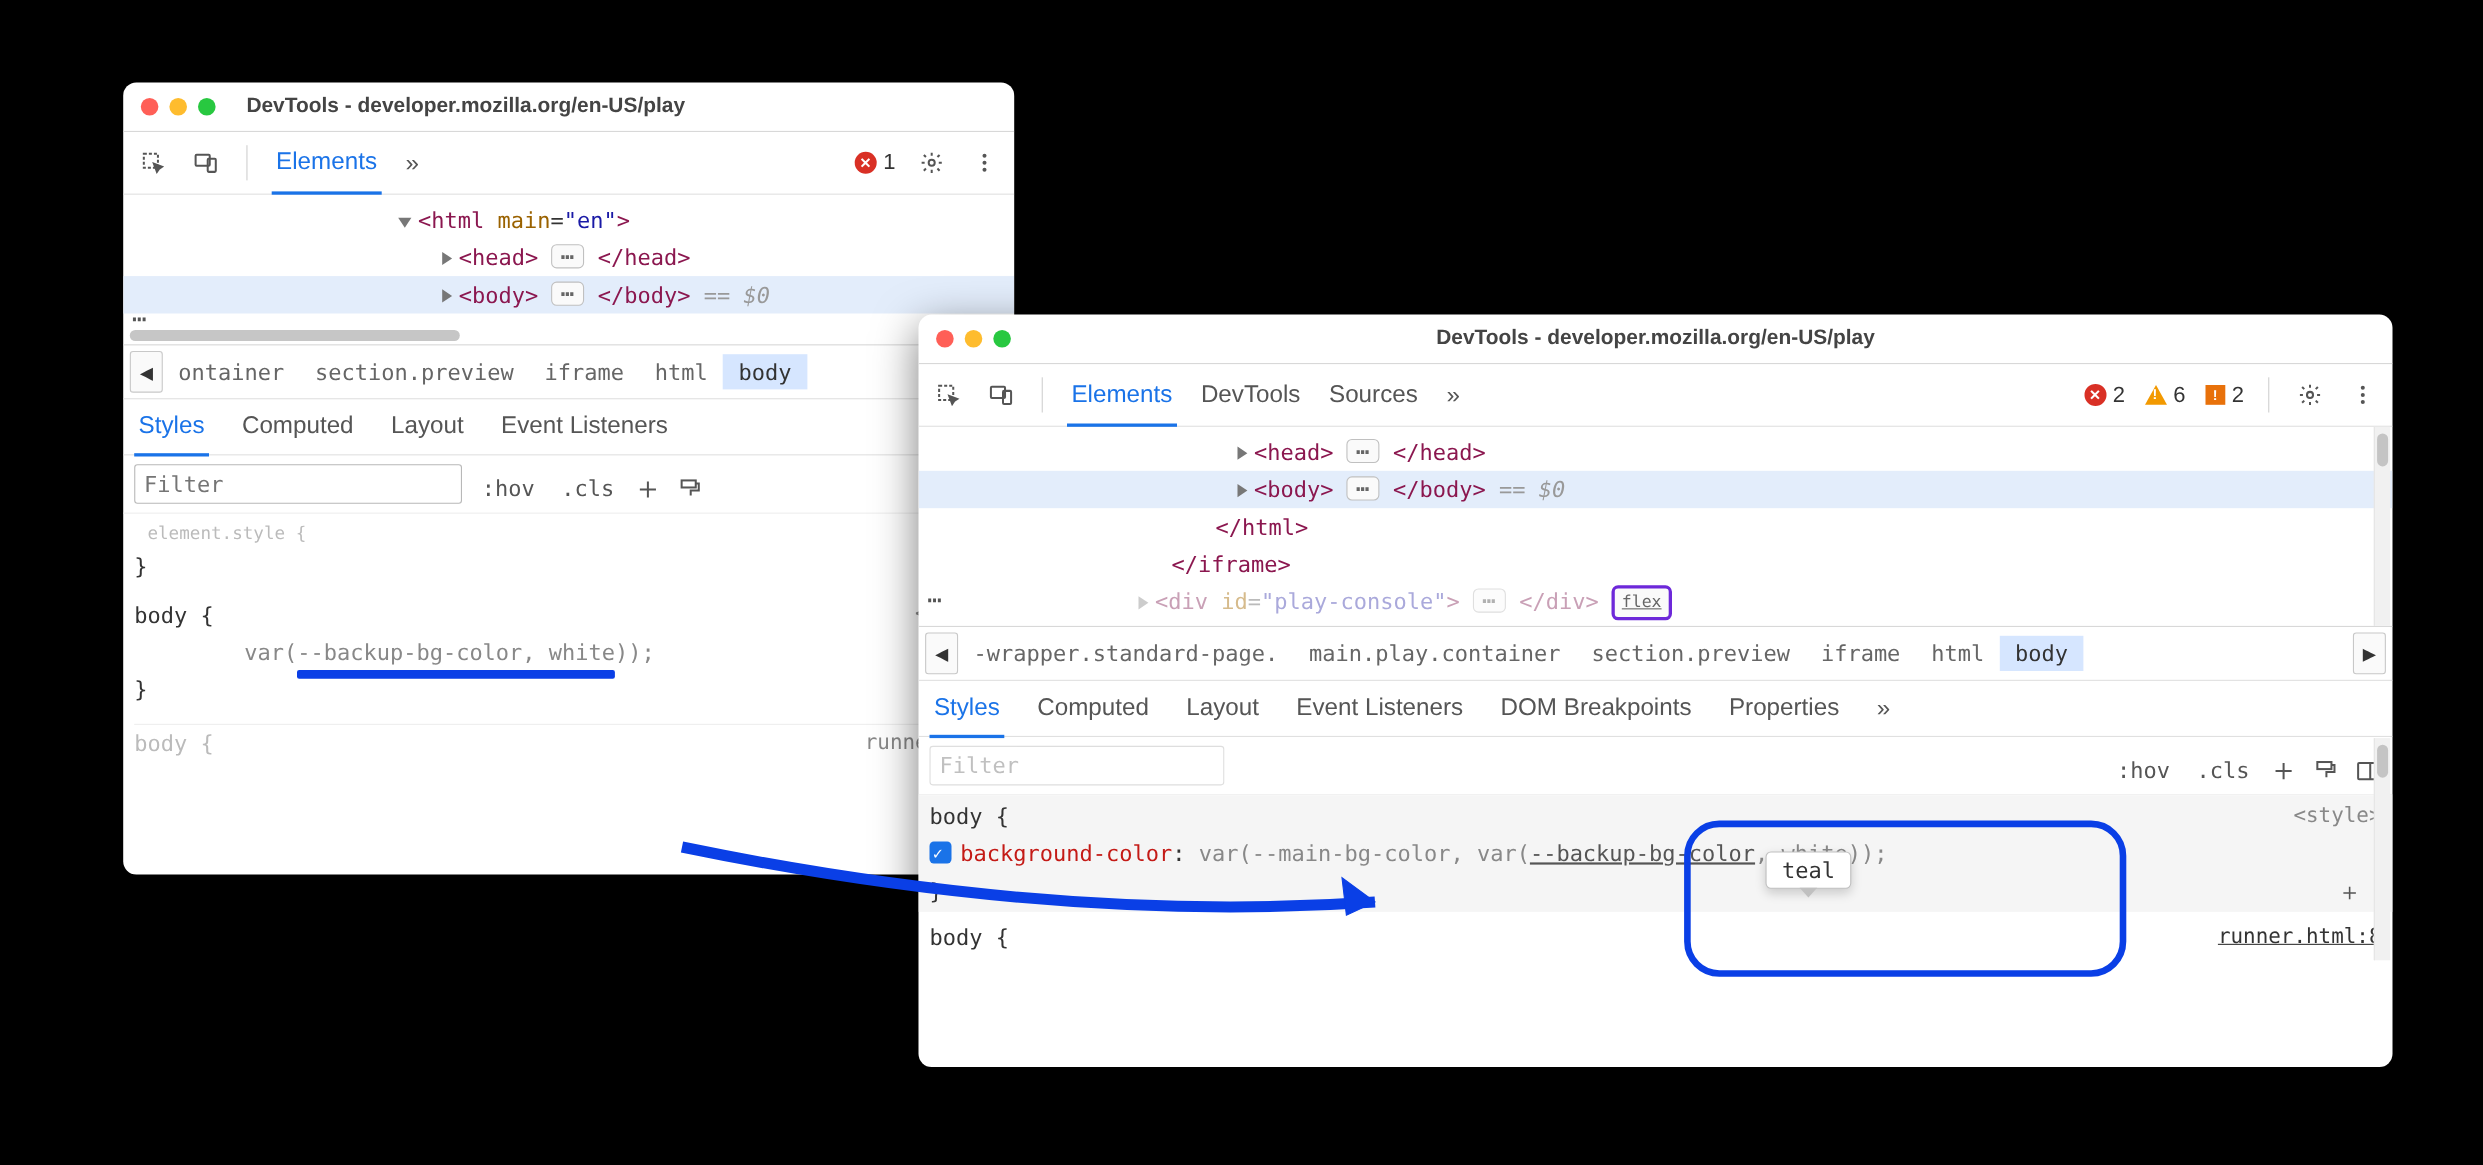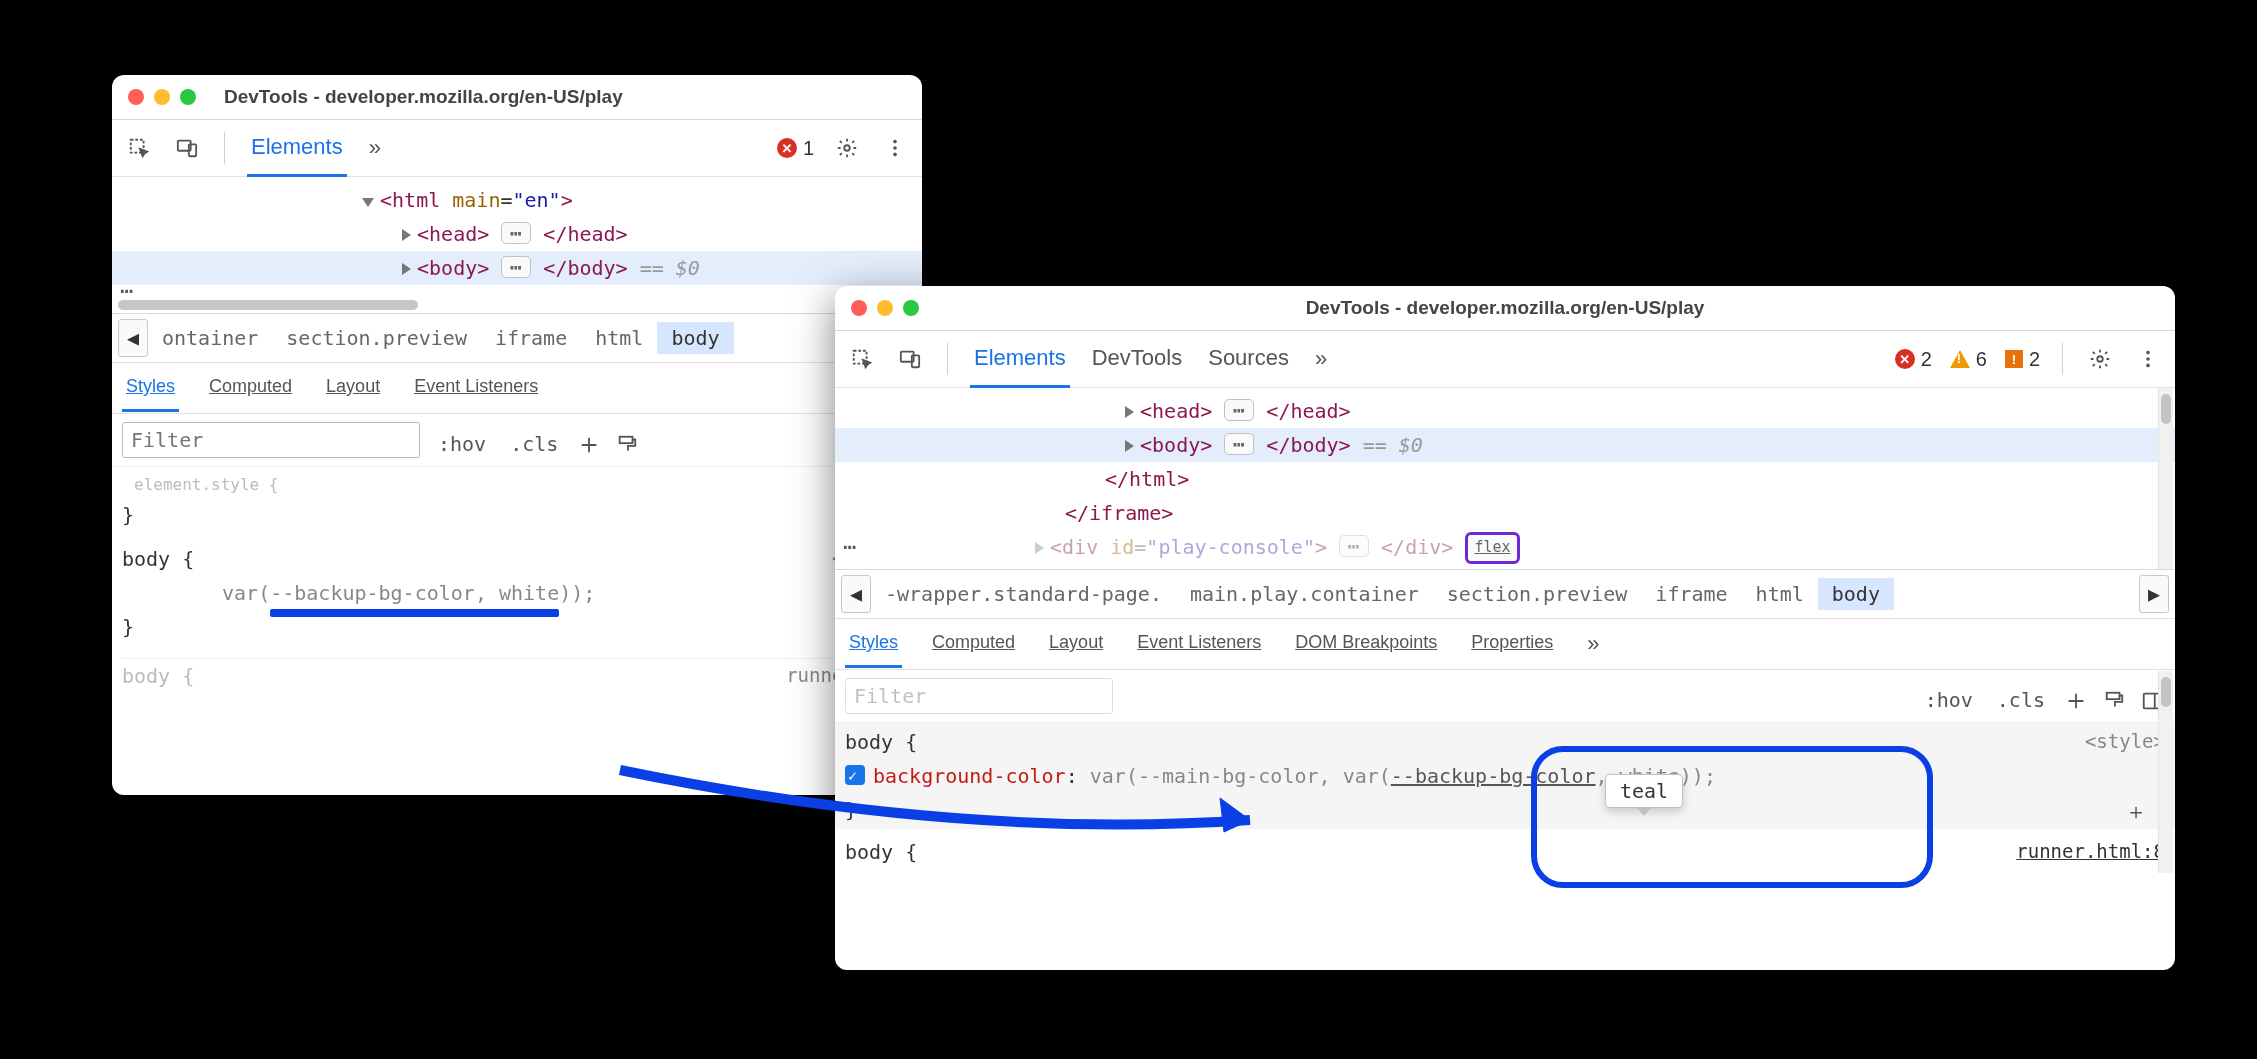--- a/index.html
+++ b/index.html
@@ -96,21 +96,21 @@
 }
 .bc-scroll-btn { width:28px;height:36px;border:1px solid #c8c8c8;display:flex;align-items:center;justify-content:center;border-radius:3px;background:#fafafa;}
 .bc-item { padding:4px 14px; color:#666; white-space:nowrap;}
 .bc-item.sel { background:#d6e6ff; color:#333; }
 .bc-spacer{flex:1;}
 
 .subtabs {
   height:50px; display:flex; align-items:center; padding:0 10px; gap:26px;
   border-bottom:1px solid #e0e0e0;
 }
-.subtab{ font-size:18px; color:#555; padding:12px 4px; border-bottom:3px solid transparent;text-decoration:underline;}
+.subtab{ font-size:22px; color:#555; padding:12px 4px; border-bottom:3px solid transparent;}
 .subtab.active{ color:#1a73e8; border-bottom-color:#1a73e8;}
 
 .filter-row {
   display:flex; align-items:flex-end; gap:12px; padding:8px 10px; border-bottom:1px solid #eee;
   font-family: Menlo, Consolas, monospace;
 }
 .filter-input {
   width:280px; height:34px; border:1px solid #b8b8b8; border-radius:3px; padding:0 8px;
   font-size:20px; font-family: Menlo, Consolas, monospace; color:#333; background:#fff;
 }

